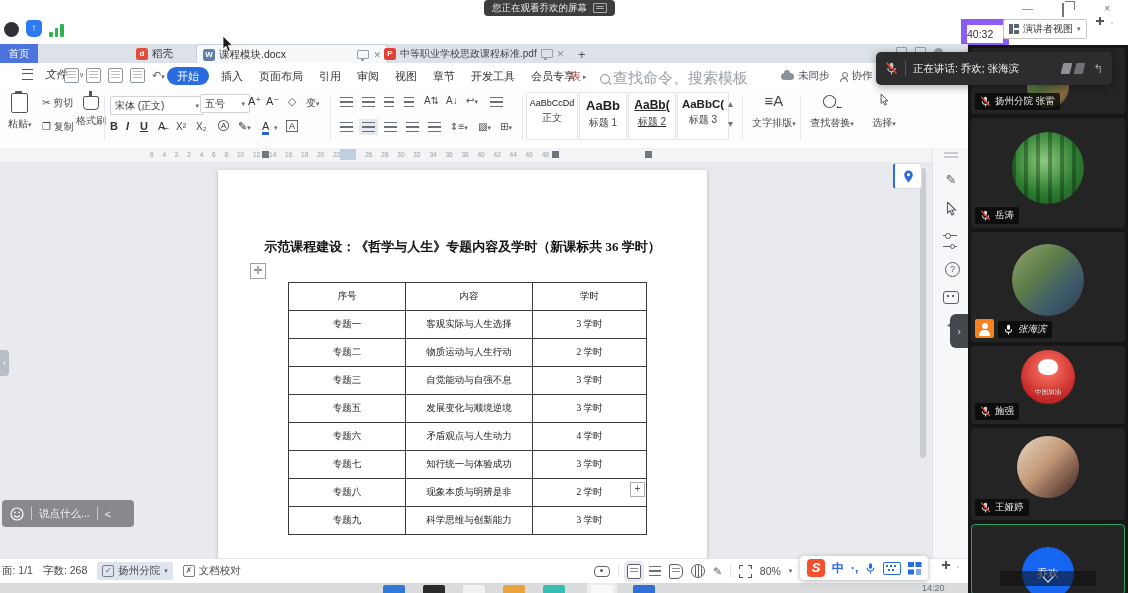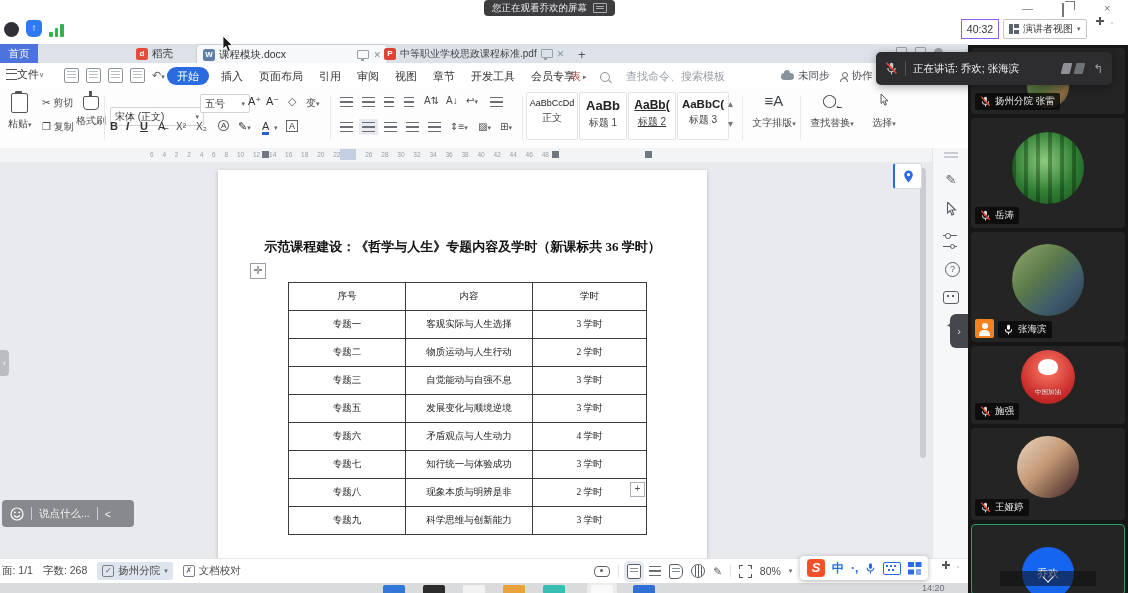--- a/index.html
+++ b/index.html
@@ -18,21 +18,21 @@
   #win-restore::before{content:"";position:absolute;left:2px;top:-3px;width:9px;height:8px;border:1px solid #777;border-bottom:none;border-left:none;}
 
   
   #tray-circle{left:4px;top:22px;width:15px;height:15px;border-radius:50%;background:#2f3136;}
   #tray-shield{left:26px;top:20px;width:16px;height:17px;background:#2d7bf2;border-radius:4px 4px 6px 6px;color:#fff;font-size:10px;text-align:center;line-height:16px;}
   #tray-bars{left:49px;top:24px;width:16px;height:13px;}
   #tray-bars i{position:absolute;bottom:0;width:3.5px;background:#2fb34c;border-radius:1px;}
   #tray-bars i:nth-child(1){left:0;height:5px;}#tray-bars i:nth-child(2){left:5.5px;height:9px;}#tray-bars i:nth-child(3){left:11px;height:13px;}
 
   
-  #timer{left:961px;top:19px;width:36px;height:18px;border:1px solid #8b5cf6;background:#fff;font-size:10.5px;justify-content:center;color:#333;}
+  #timer{left:961px;top:19px;width:36px;height:18px;border:6px solid #8b5cf6;background:#fff;font-size:10.5px;justify-content:flex-start;color:#333;}
   #viewbtn{left:1003px;top:19px;height:18px;border:1px solid #c6c6c6;border-radius:2px;background:#fff;font-size:10px;padding:0 5px;gap:4px;color:#333;}
   .quadicon{width:10px;height:10px;position:relative;}
   .quadicon::before{content:"";position:absolute;left:0;top:0;width:4px;height:10px;background:#5a6570;}
   .quadicon::after{content:"";position:absolute;left:5px;top:0;width:5px;height:4px;background:#5a6570;box-shadow:0 6px 0 #5a6570;}
   .caret{font-size:7px;color:#666;}
   .corners{width:13px;height:13px;position:relative;}
   .corners::before,.corners::after{content:"";position:absolute;width:3px;height:3px;}
   .corners::before{left:0;top:0;border-left:1.5px solid #555;border-top:1.5px solid #555;
     box-shadow:10px 0 0 -1.5px #555, inset 0 0 0 0 #555;}
   .corners::after{right:0;bottom:0;border-right:1.5px solid #555;border-bottom:1.5px solid #555;}
@@ -51,31 +51,31 @@
   .moni{width:10px;height:7px;border:1px solid #98a0a8;border-radius:1px;position:relative;flex:none;}
   .moni::after{content:"";position:absolute;left:2.5px;bottom:-3px;width:3px;height:2px;background:#98a0a8;}
   .tabx{color:#8a9098;font-size:9px;flex:none;}
   #tab-new{left:572px;top:1px;color:#555;font-size:13px;}
   #wps-ctl{left:896px;top:3px;gap:8px;color:#9aa0a8;font-size:9px;}
   #wps-ctl .sq{width:9px;height:9px;border:1px solid #9aa0a8;border-radius:1px;}
   #wps-ctl .dot{width:9px;height:9px;border-radius:50%;background:#9aa0a8;}
 
   
   #menubar{left:0;top:63px;width:968px;height:25px;background:#fff;border-bottom:1px solid #eef0f2;font-size:11px;}
-  #file-entry{left:6px;top:4px;gap:0;color:#333;}
+  #file-entry{left:22px;top:4px;gap:12px;color:#333;font-style:italic;}
   .hamb{width:11px;height:9px;border-top:1.5px solid #555;border-bottom:1.5px solid #555;position:relative;}
   .hamb::after{content:"";position:absolute;left:0;top:2.5px;width:11px;height:1.5px;background:#555;}
   .qicon{width:13px;height:13px;border:1px solid #8d949c;border-radius:2px;position:relative;}
   .qicon::after{content:"";position:absolute;left:2px;top:2px;right:2px;height:1px;background:#b9bfc6;box-shadow:0 3px 0 #b9bfc6,0 6px 0 #b9bfc6;}
   #quick-icons{left:64px;top:5px;gap:7px;color:#666;}
   #menu-items{left:167px;top:4px;gap:0;}
   .menu-item{padding:1px 8px;color:#333;white-space:nowrap;}
   .menu-item.active{background:#2a6be0;color:#fff;border-radius:9px;padding:1.5px 10px;margin-right:4px;}
   #table-entry{left:570px;top:6px;color:#a8453c;font-size:11px;gap:2px;}
-  #ribbon-search{left:600px;top:6px;gap:16px;color:#9aa0a6;font-size:11px;}
+  #ribbon-search{left:600px;top:6px;gap:3px;color:#9aa0a6;font-size:15px;}
   .mag{width:8px;height:8px;border:1.2px solid #8a9098;border-radius:50%;position:relative;flex:none;}
   .mag::after{content:"";position:absolute;right:-3px;bottom:-2px;width:4px;height:1.2px;background:#8a9098;transform:rotate(45deg);}
   #sync-group{left:781px;top:6px;gap:10px;color:#4a4f55;font-size:10.5px;}
   .ic-cloud{width:13px;height:7px;background:#8a929a;border-radius:5px;position:relative;}
   .ic-cloud::before{content:"";position:absolute;left:3px;top:-3px;width:6px;height:6px;border-radius:50%;background:#8a929a;}
   .ic-person{width:8px;height:8px;position:relative;}
   .ic-person::before{content:"";position:absolute;left:2px;top:0;width:4px;height:4px;border-radius:50%;border:1px solid #6b7178;}
   .ic-person::after{content:"";position:absolute;left:0;bottom:-2px;width:6px;height:3px;border:1px solid #6b7178;border-radius:4px 4px 0 0;border-bottom:none;}
 
   
@@ -167,21 +167,21 @@
   .av-photo-park{background:linear-gradient(135deg,#93a86b,#5b7b4a 40%,#3d5a6b 70%,#2c3a48);}
   .av-lucky-cat{background:radial-gradient(circle at 50% 35%,#ff7b66,#c62828 70%,#8e1a1a);}
   .av-portrait-woman{background:linear-gradient(135deg,#e8d6c4,#c49a77 45%,#6d4c41 80%,#3e2723);}
   .av-initials-blue{background:#1565f0;color:#fff;font-size:11px;display:flex;align-items:center;justify-content:center;}
   .cat-face{position:absolute;left:50%;top:9px;transform:translateX(-50%);width:20px;height:16px;background:#fff;border-radius:50% 50% 45% 45%;}
   .cat-cap{position:absolute;left:0;right:0;bottom:7px;text-align:center;color:#fff;font-size:6.5px;text-shadow:0 0 2px #600;}
   .plabel{position:absolute;left:4px;bottom:4px;display:flex;align-items:center;gap:4px;background:rgba(8,8,8,.82);border-radius:2px;padding:2px 5px;color:#ececec;font-size:9.5px;white-space:nowrap;}
   .host-badge{position:absolute;left:4px;bottom:4px;width:19px;height:19px;background:#f5811f;border-radius:2px;z-index:2;}
   .host-badge::before{content:"";position:absolute;left:6.5px;top:3.5px;width:6px;height:6px;border-radius:50%;background:#fff;}
   .host-badge::after{content:"";position:absolute;left:4px;bottom:2.5px;width:11px;height:5.5px;border-radius:5px 5px 0 0;background:#fff;}
-  .plabel.shift{left:27px;}
+  .plabel.shift{left:27px;font-style:italic;}
   .collapse-band{position:absolute;left:28px;right:28px;top:46px;height:15px;background:rgba(15,15,15,.55);display:flex;align-items:center;justify-content:center;}
   .chev{width:7px;height:7px;border-right:1.6px solid #e8e8e8;border-bottom:1.6px solid #e8e8e8;transform:rotate(45deg);margin-top:-3px;}
 
   
   #banner{left:876px;top:52px;width:236px;height:33px;background:#2d2d30;border-radius:5px;z-index:60;box-shadow:0 2px 8px rgba(0,0,0,.35);padding:0 9px;gap:7px;box-sizing:border-box;}
   #banner .txt{color:#f0f0f0;font-size:10.5px;white-space:nowrap;}
   #banner .bdiv{width:1px;height:15px;background:#55565a;}
   .flag{width:9px;height:11px;background:#8e9196;transform:skewX(-14deg);border-radius:1px;}
   .flag.f2{background:#6e7176;margin-left:-3px;}
   #banner .reply{color:#9a9da2;font-size:12px;margin-left:2px;}
@@ -319,21 +319,21 @@
       <div class="rlab"><span>粘贴</span><span class="caret">▾</span></div>
     </div>
     <div class="abs rlab" style="left:42px;top:8px;">✂ <span>剪切</span></div>
     <div class="abs rlab" style="left:42px;top:32px;">❐ <span>复制</span></div>
     <div class="abs" style="left:76px;top:8px;text-align:center;">
       <span class="brush-ic" style="display:inline-block;"></span>
       <div class="rlab">格式刷</div>
     </div>
     <span class="rdiv" style="left:104px;"></span>
 
-    <div class="abs combo flex" style="left:110px;top:19px;width:84px;">
+    <div class="abs combo flex" style="left:110px;top:8px;width:84px;">
       <span>宋体 (正文)</span>
         <span class="caret">▾</span>
     </div>
     <div class="abs combo flex" style="left:200px;top:6px;width:40px;">
       <span>五号</span>
         <span class="caret">▾</span>
     </div>
     <span class="abs fbtn" style="left:248px;top:7px;font-weight:normal;">A⁺</span>
     <span class="abs fbtn" style="left:266px;top:7px;font-weight:normal;">A⁻</span>
     <span class="abs fbtn" style="left:288px;top:7px;font-weight:normal;color:#555;">◇</span>

